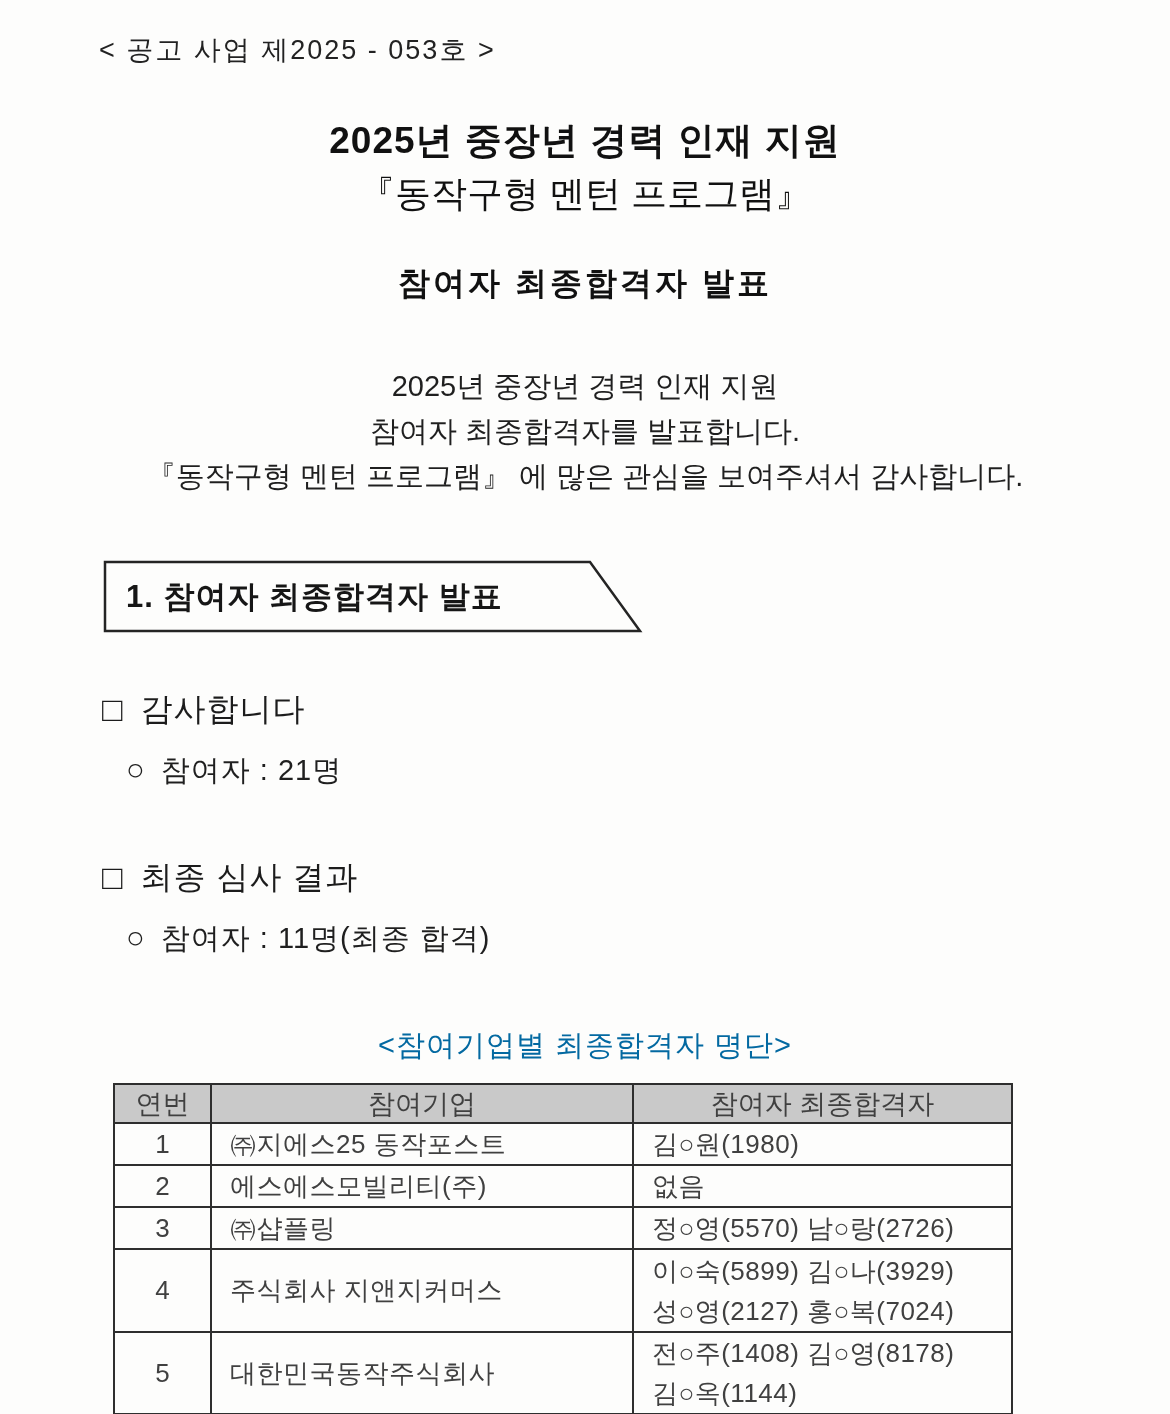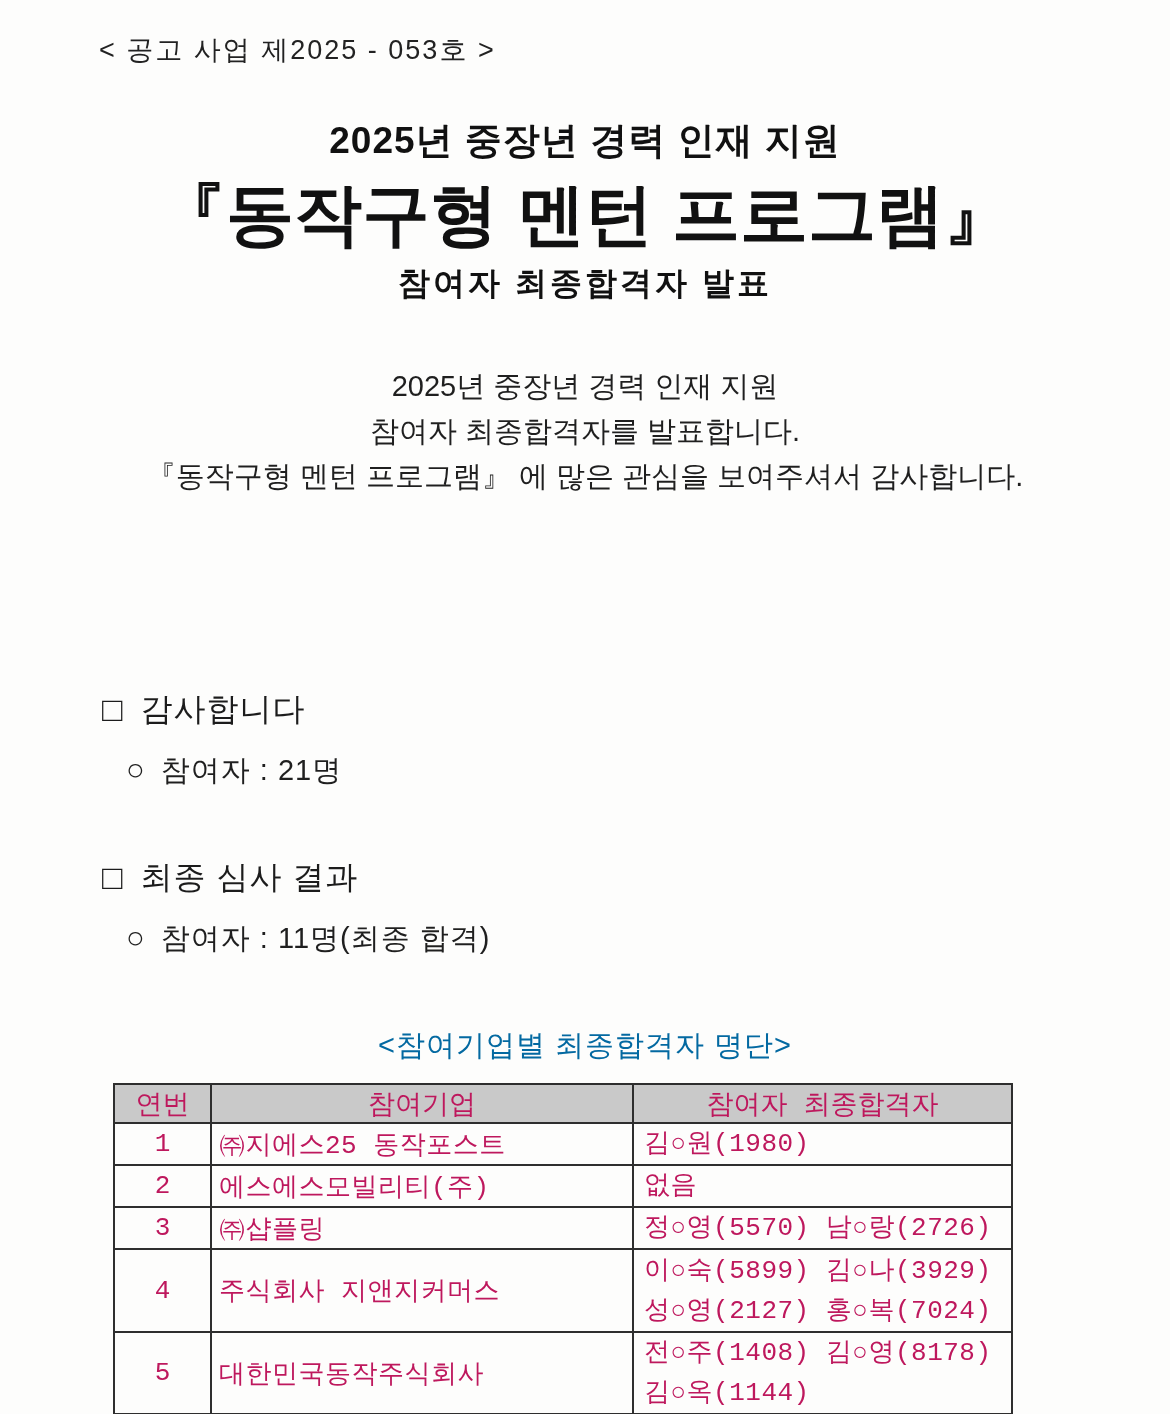--- a/index.html
+++ b/index.html
@@ -16,21 +16,21 @@
 
   
   .doc-number {
     position:absolute; left:99px; top:32px;
     font-size:27px; letter-spacing:2px; color:#222;
   }
 
   
   .title-line { position:absolute; left:0; width:100%; text-align:center; color:#111; }
   .title-l1 { top:116px; font-size:37px; font-weight:800; letter-spacing:1px; }
-  .title-l2 { top:170px; font-size:68px; font-weight:700; letter-spacing:0px; }
+  .title-l2 { top:170px; font-size:36px; font-weight:400; letter-spacing:0px; }
   .title-l3 { top:262px; font-size:32px; font-weight:900; letter-spacing:3px; }
 
   
   .intro {
     position:absolute; top:364px; left:0; width:100%;
     text-align:center; font-size:29px; line-height:45px; color:#1f1f1f;
   }
 
   
   .banner { position:absolute; left:103px; top:560px; width:545px; height:73px; }
@@ -54,49 +54,55 @@
   
   .table-caption {
     position:absolute; top:1026px; left:0; width:100%;
     text-align:center; font-size:29px; letter-spacing:1px; color:#0369a1;
   }
 
   
   table.results {
     position:absolute; left:113px; top:1083px;
     width:898px; border-collapse:collapse; table-layout:fixed;
-    font-size:26px; color:#be185d;font-family:Liberation Mono, monospace;
+    font-size:26px; color:#404040;
   }
   table.results th, table.results td { border:2px solid #2e2e2e; font-weight:400; }
   table.results thead tr { height:39px; }
   table.results thead th { background:#c9c9c9; font-size:27px; text-align:center; }
   .r-single { height:41px; }
   .r-double-a { height:83px; }
   .r-double-b { height:82px; }
   td.c-no { text-align:center; }
-  td.c-company { text-align:left; padding-left:7px; letter-spacing:0.5px; }
-  td.c-names { text-align:left; padding-left:10px; white-space:pre-line; line-height:40px; letter-spacing:0.5px; }
+  td.c-company { text-align:left; padding-left:18px; letter-spacing:0.5px; }
+  td.c-names { text-align:left; padding-left:18px; white-space:pre-line; line-height:40px; letter-spacing:0.5px; }
 </style>
 </head>
 <body>
 
 <div class="page">
 
   <div class="doc-number">&lt; 공고 사업 제2025 - 053호 &gt;</div>
 
   <div class="title-line title-l1">2025년 중장년 경력 인재 지원</div>
   <div class="title-line title-l2">『동작구형 멘턴 프로그램』</div>
   <div class="title-line title-l3">참여자 최종합격자 발표</div>
 
   <div class="intro">
     <div>2025년 중장년 경력 인재 지원</div>
     <div>참여자 최종합격자를 발표합니다.</div>
     <div>『동작구형 멘턴 프로그램』 에 많은 관심을 보여주셔서 감사합니다.</div>
   </div>
 
+  <div class="banner">
+    <svg width="545" height="73" viewBox="0 0 545 73">
+      <polygon points="2,2 487,2 537,71 2,71" fill="#fdfdfc" stroke="#242424" stroke-width="2.5"></polygon>
+    </svg>
+    <div class="banner-label">1. 참여자 최종합격자 발표</div>
+  </div>
 
   <div class="section-heading sec-a">
     <span class="sq">□</span>
     <span>감사합니다</span>
   </div>
   <div class="section-item item-a">
     <span class="ci">○</span>
     <span>참여자 : 21명</span>
   </div>
 

